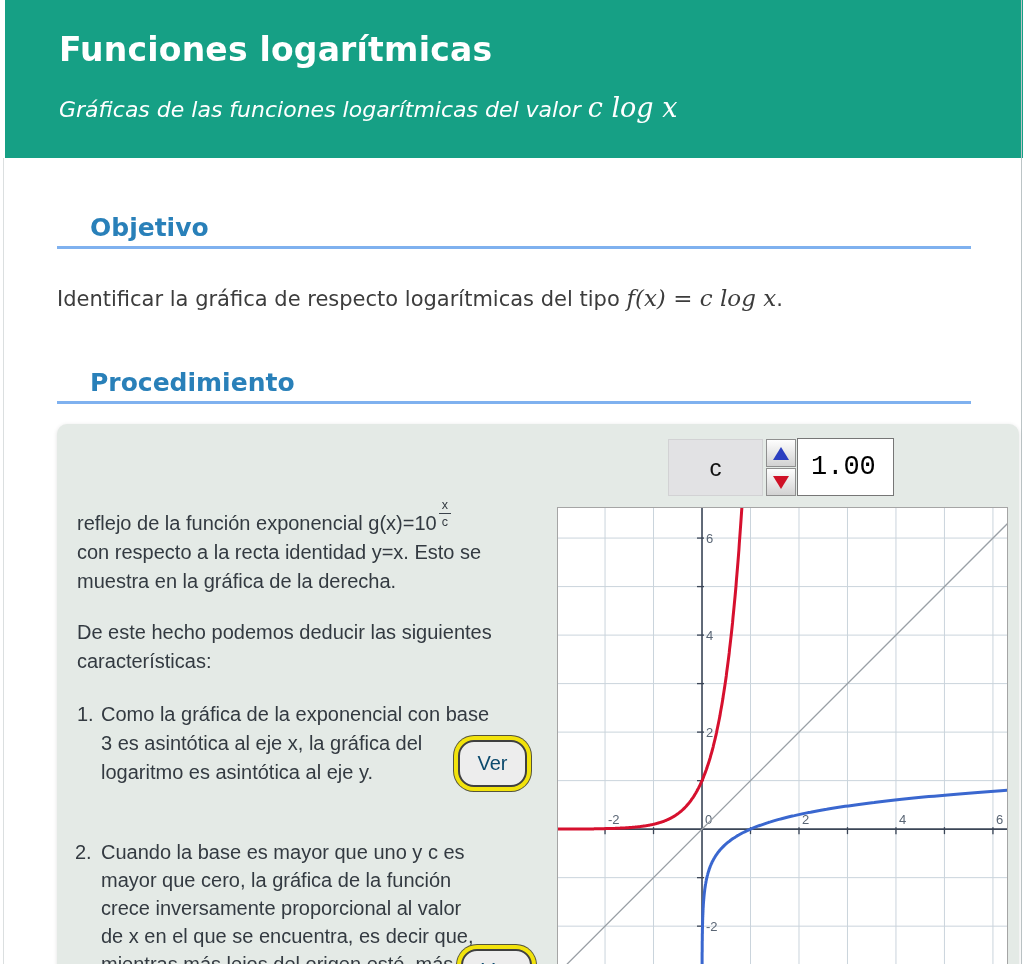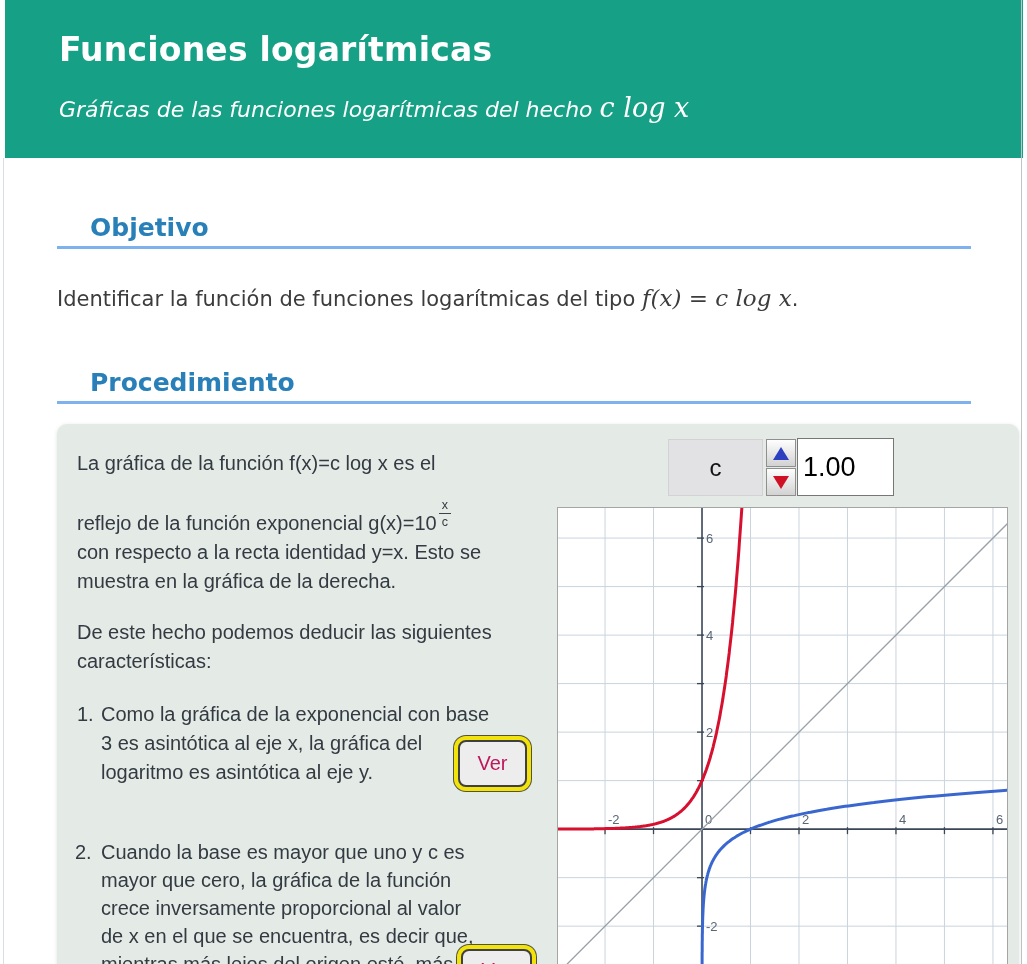--- a/index.html
+++ b/index.html
@@ -44,70 +44,69 @@
   .it2-lines  { left:44px; top:414px; line-height:28px; }
 
   
   .sup-frac { display:inline-block; vertical-align:4px; font-size:12.5px; line-height:1.15;
               text-align:center; margin-left:2px; color:#333a41; }
   .sup-frac .fnum { display:block; padding:0 3px 1px 3px; border-bottom:1px solid #3a424a; }
   .sup-frac .fden { display:block; padding-top:1px; }
 
   
   .ver-btn { position:absolute; display:flex; align-items:center; justify-content:center;
-             background:#ededed; border:2px solid #404040; border-radius:8px;
+             background:#ededed; border:2px solid #404040; border-radius:16px;
              box-shadow:0 0 0 4px #f2e30c, 0 0 0 5px #55543a;
-             font-family:"Liberation Sans",sans-serif; font-size:20px; color:#be185d; cursor:pointer; }
+             font-family:"Liberation Sans",sans-serif; font-size:20px; color:#0c4a6e; cursor:pointer; }
   .ver1 { left:401px; top:316px; width:69px; height:47px; }
   .ver2 { left:404px; top:525px; width:71px; height:42px; }
 
   
   .ctrl-label { position:absolute; left:611px; top:15px; width:95px; height:57px;
                 background:#e2e2e4; border:1px solid #d2d2d4; display:flex; align-items:center;
                 justify-content:center; font-family:"Liberation Sans",sans-serif; font-size:24px; color:#111; }
   .spin { position:absolute; left:709px; top:15px; width:30px; height:57px; }
   .spin button { display:block; width:30px; height:28px; border:1px solid #8f8f8f;
                  background:linear-gradient(#fefefe,#d2d2d2); cursor:pointer;
                  padding:0; line-height:0; text-align:center; }
   .spin .up { margin-bottom:1px; }
   .tri { display:inline-block; width:0; height:0; }
   .tri-up   { border-left:8px solid transparent; border-right:8px solid transparent; border-bottom:13px solid #2b3fc0; }
   .tri-down { border-left:8px solid transparent; border-right:8px solid transparent; border-top:13px solid #cf1126; }
   .ctrl-value { position:absolute; left:740px; top:14px; width:97px; height:58px; background:#fff;
-                border:1px solid #767676; font-family:Liberation Sans, sans-serif; font-size:27px;
-                color:#000; padding-left:5px; outline:none; }
+                border:1px solid #767676; font-family:Liberation Mono, monospace; font-size:27px;
+                color:#000; padding-left:13px; outline:none; }
 
   
   .graph-box { position:absolute; left:501px; top:84px; width:449px; height:456px;
                background:#fff; outline:1px solid #a5a5a5; }
   .graph-box svg { display:block; }
   .graph-box text { font-family:"Liberation Sans",sans-serif; }
 </style>
 </head>
 <body>
 
 <div class="page">
 
   <div class="header">
     <h1>Funciones logarítmicas</h1>
-    <div class="subtitle"><span>Gráficas de las funciones logarítmicas del hecho </span><span class="math m27">c log x</span></div>
+    <div class="subtitle"><span>Gráficas de las funciones logarítmicas del valor </span><span class="math m27">c log x</span></div>
   </div>
   <div class="v-border left"></div>
   <div class="v-border right"></div>
 
   <h2 class="h2 obj">Objetivo</h2>
   <div class="rule r1"></div>
-  <p class="obj-text"><span>Identificar la función de funciones logarítmicas del tipo </span><span class="math m23">f(x) = c log x</span><span>.</span></p>
+  <p class="obj-text"><span>Identificar la gráfica de respecto logarítmicas del tipo </span><span class="math m23">f(x) = c log x</span><span>.</span></p>
 
   <h2 class="h2 proc">Procedimiento</h2>
   <div class="rule r2"></div>
 
   <div class="panel">
 
-    <p class="ptext p1a">La gráfica de la función f(x)=c log x es el</p>
     <p class="ptext p1b"><span>reflejo de la función exponencial g(x)=10</span><span class="sup-frac"><span class="fnum">x</span><span class="fden">c</span></span></p>
     <p class="ptext p2">De este hecho podemos deducir las siguientes
 características:</p>
     <p class="ptext p1c">con respecto a la recta identidad y=x. Esto se
 muestra en la gráfica de la derecha.</p>
 
     <p class="ptext it1-marker">1.</p>
     <p class="ptext it1-lines">Como la gráfica de la exponencial con base
 3 es asintótica al eje x, la gráfica del
 logaritmo es asintótica al eje y.</p>

